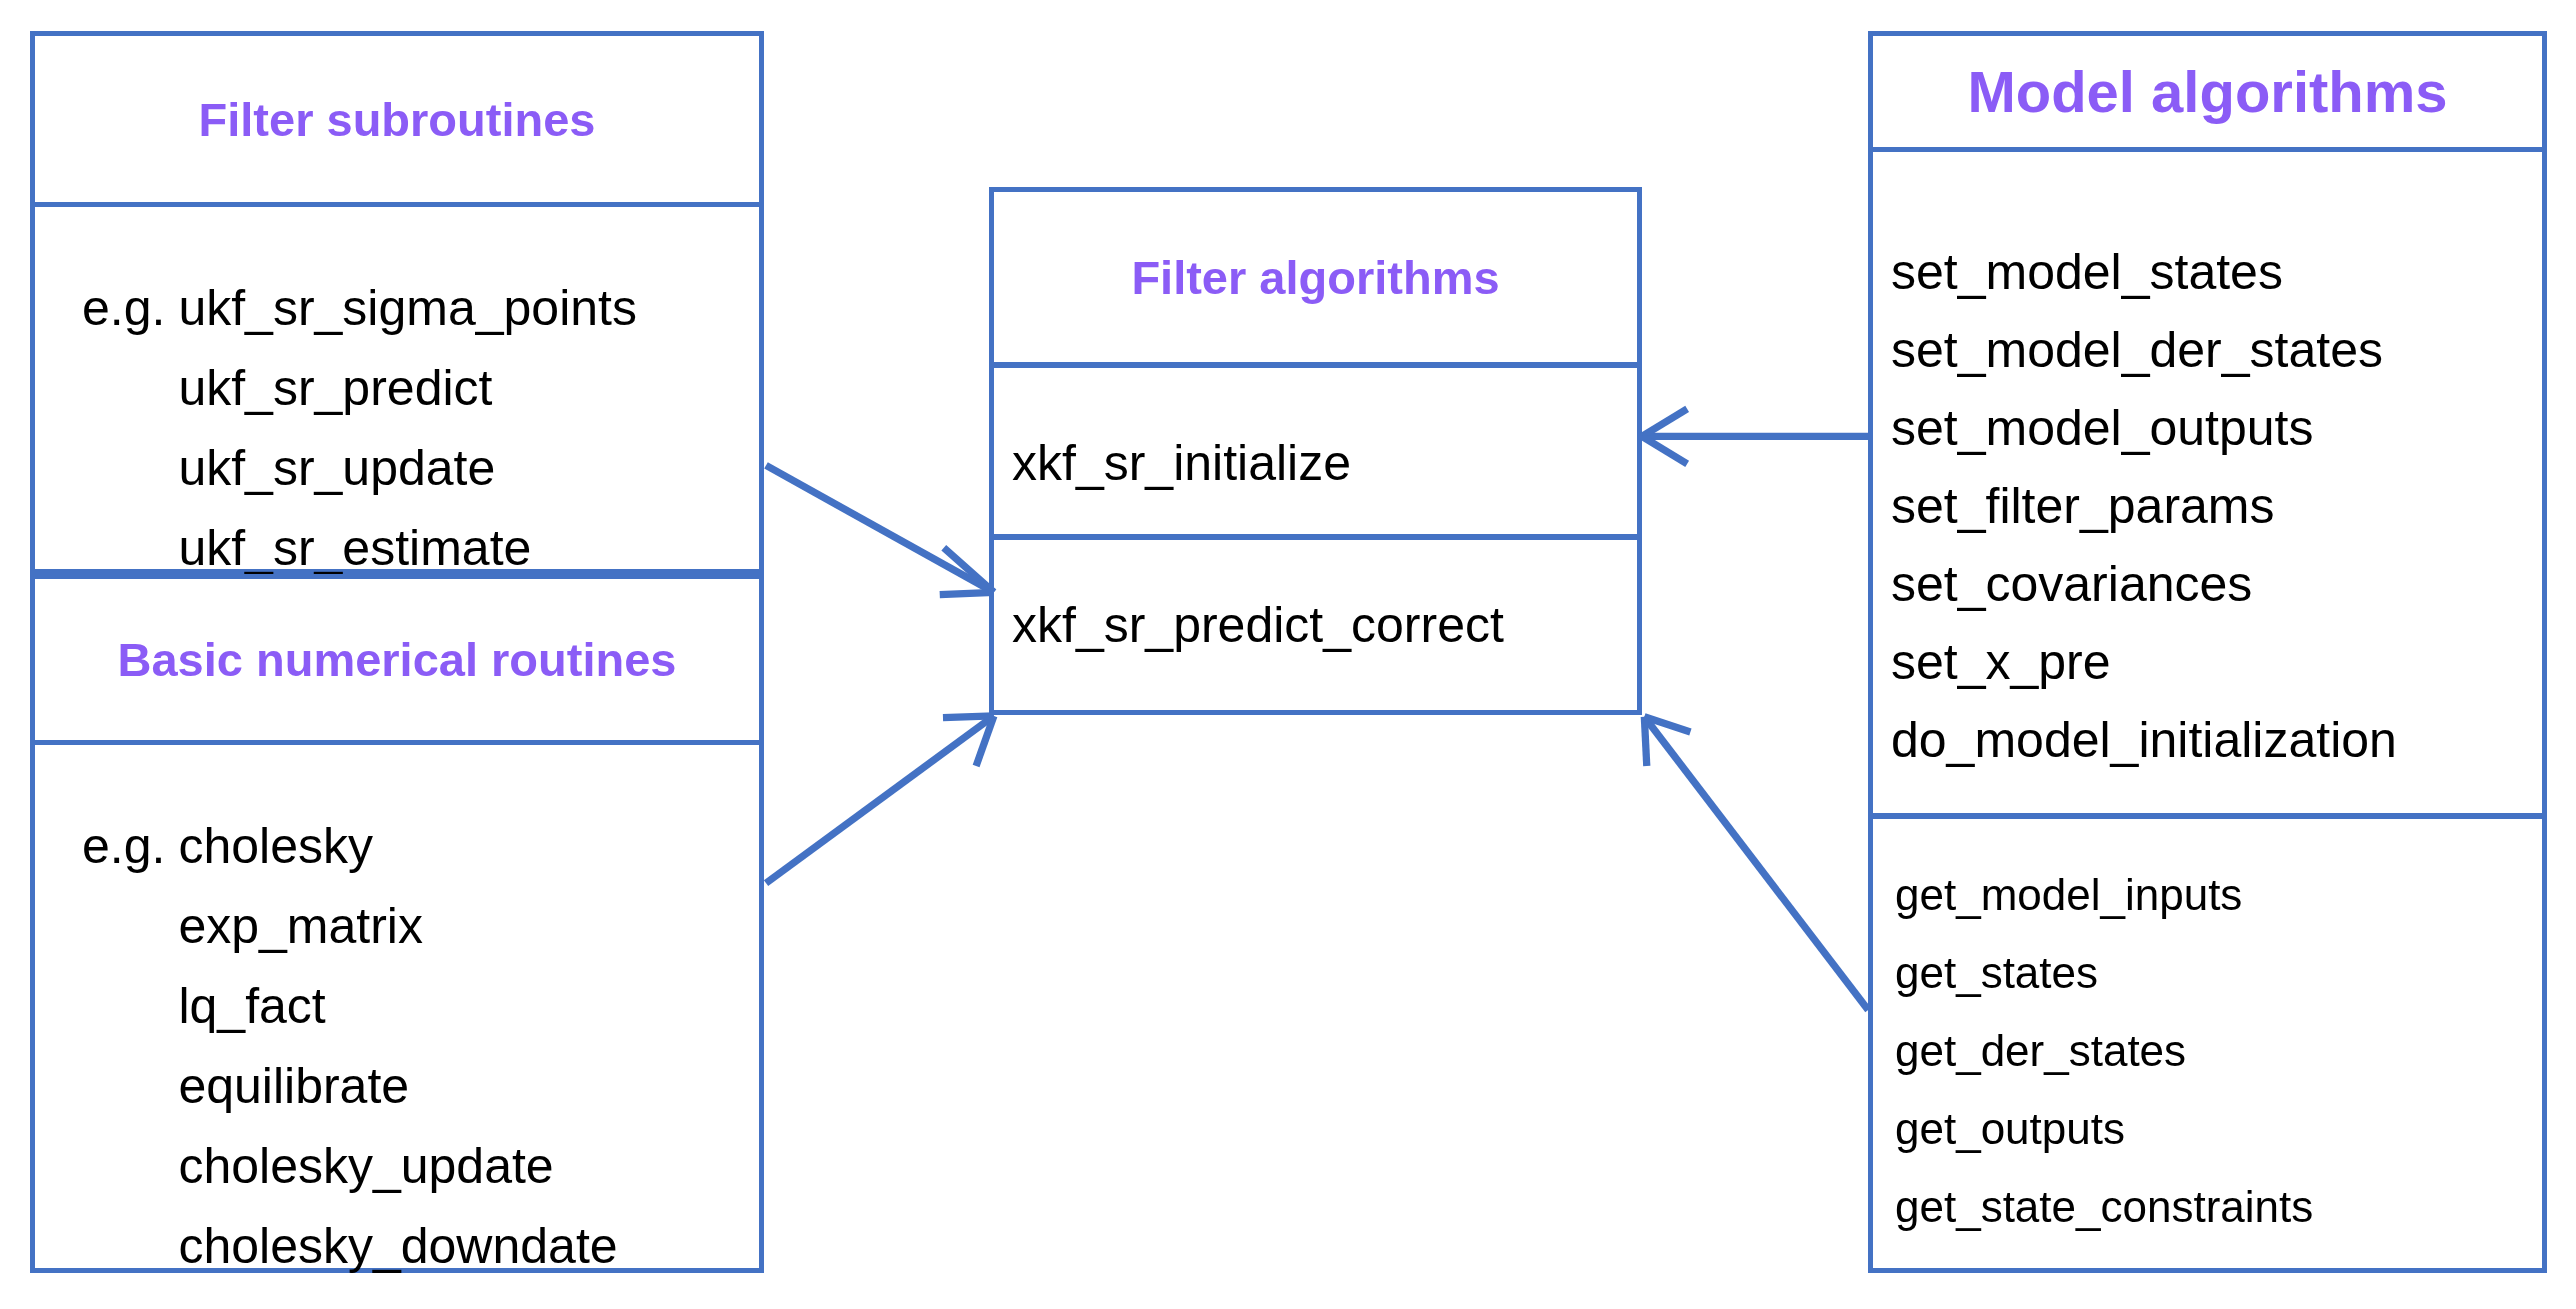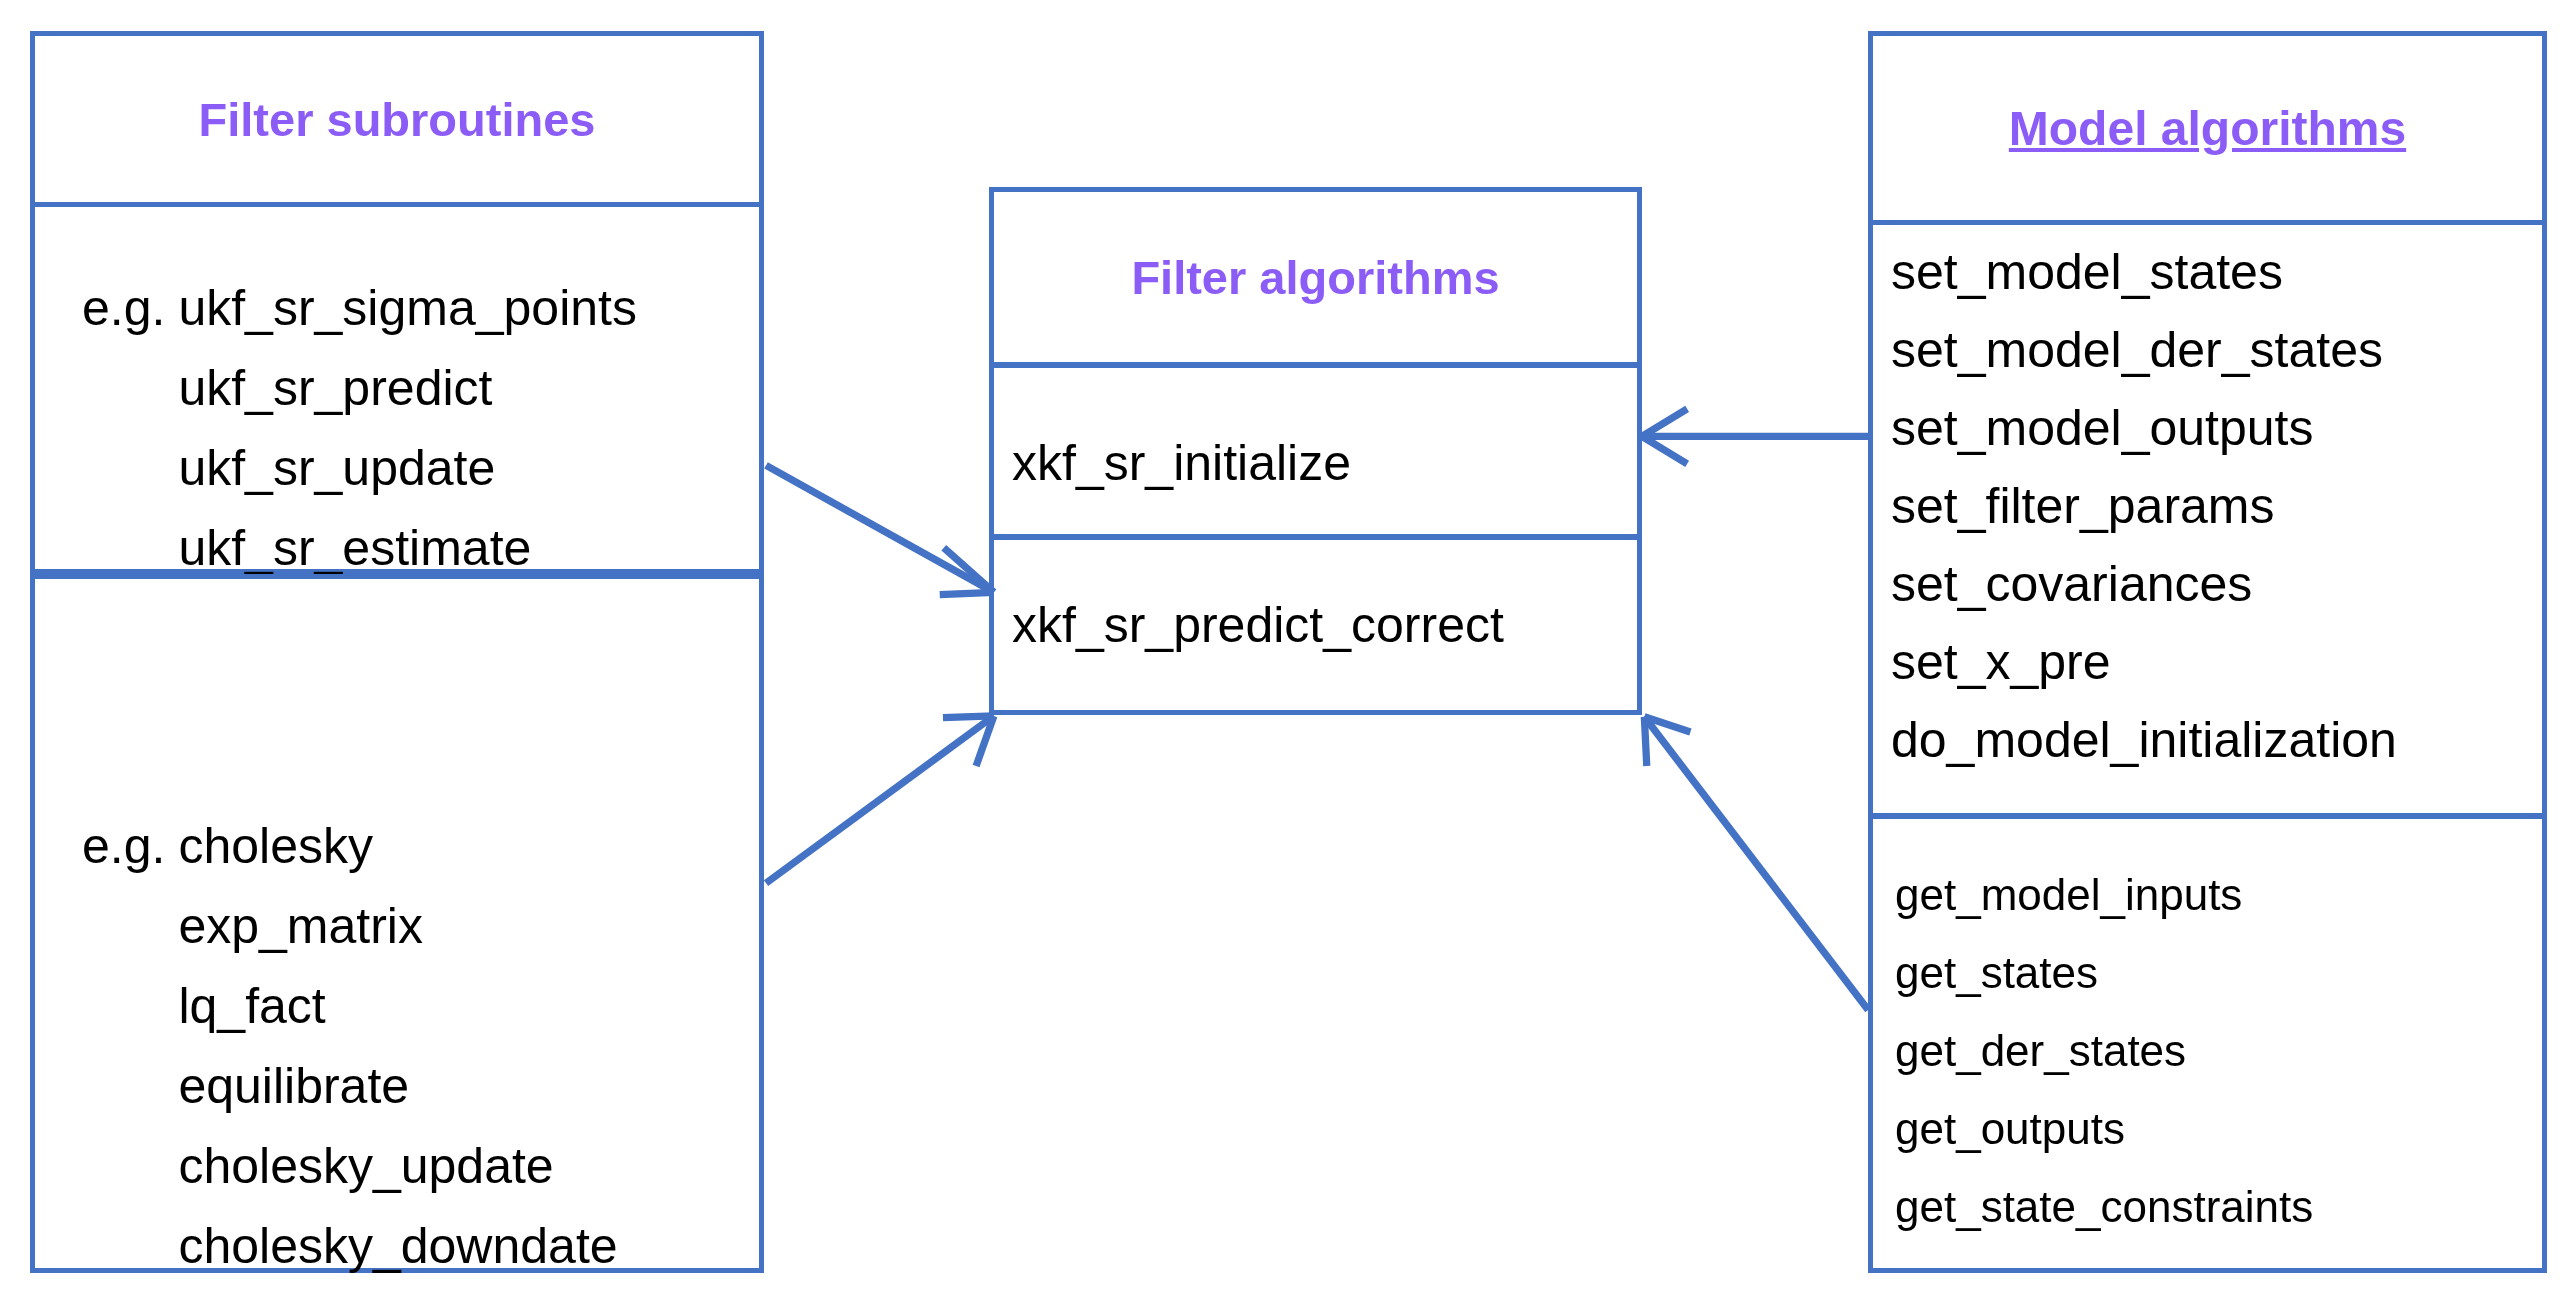--- a/index.html
+++ b/index.html
@@ -97,21 +97,21 @@
   #box-filter-algorithms .box-body .row {
     position: absolute;
     left: 18px;
     top: 50%;
     transform: translateY(-50%);
     font-size: 50px;
   }
 
   
   #box-model-algorithms { left: 1868px; top: 31px; width: 679px; height: 1242px; }
-  #box-model-algorithms .box-header { height: 189px; font-size: 48px; text-decoration: underline; }
+  #box-model-algorithms .box-header { height: 116px; font-size: 58px; }
   #ma-set-body { top: 158px; height: 619px; }
   #ma-div { top: 777px; }
   #ma-get-body { top: 783px; bottom: 0; }
   #ma-set-list { position: absolute; left: 18px; top: 39px; font-size: 50px; line-height: 78px; }
   #ma-get-list { position: absolute; left: 22px; top: 37px; font-size: 44px; line-height: 78px; }
 </style>
 </head>
 <body>
 
 <div id="canvas">
@@ -127,20 +127,23 @@
           <span class="row">ukf_sr_sigma_points</span>
           <span class="row">ukf_sr_predict</span>
           <span class="row">ukf_sr_update</span>
           <span class="row">ukf_sr_estimate</span>
         </span>
       </div>
     </div>
   </div>
 
   <div class="box" id="box-basic-numerical">
+    <div class="box-header">
+      <span>Basic numerical routines</span>
+    </div>
     <div class="box-body">
       <div class="eg-list" id="bn-list">
         <span class="eg-label">e.g.</span>
         <span class="eg-items">
           <span class="row">cholesky</span>
           <span class="row">exp_matrix</span>
           <span class="row">lq_fact</span>
           <span class="row">equilibrate</span>
           <span class="row">cholesky_update</span>
           <span class="row">cholesky_downdate</span>

